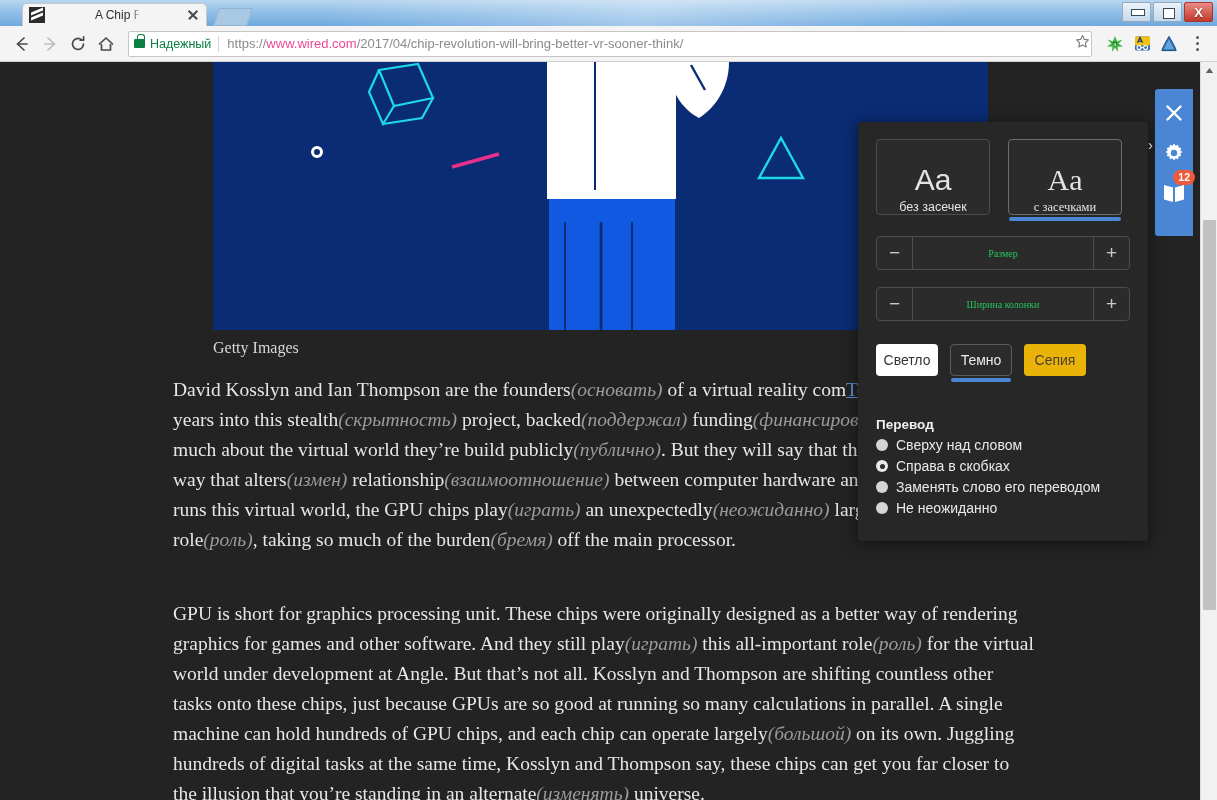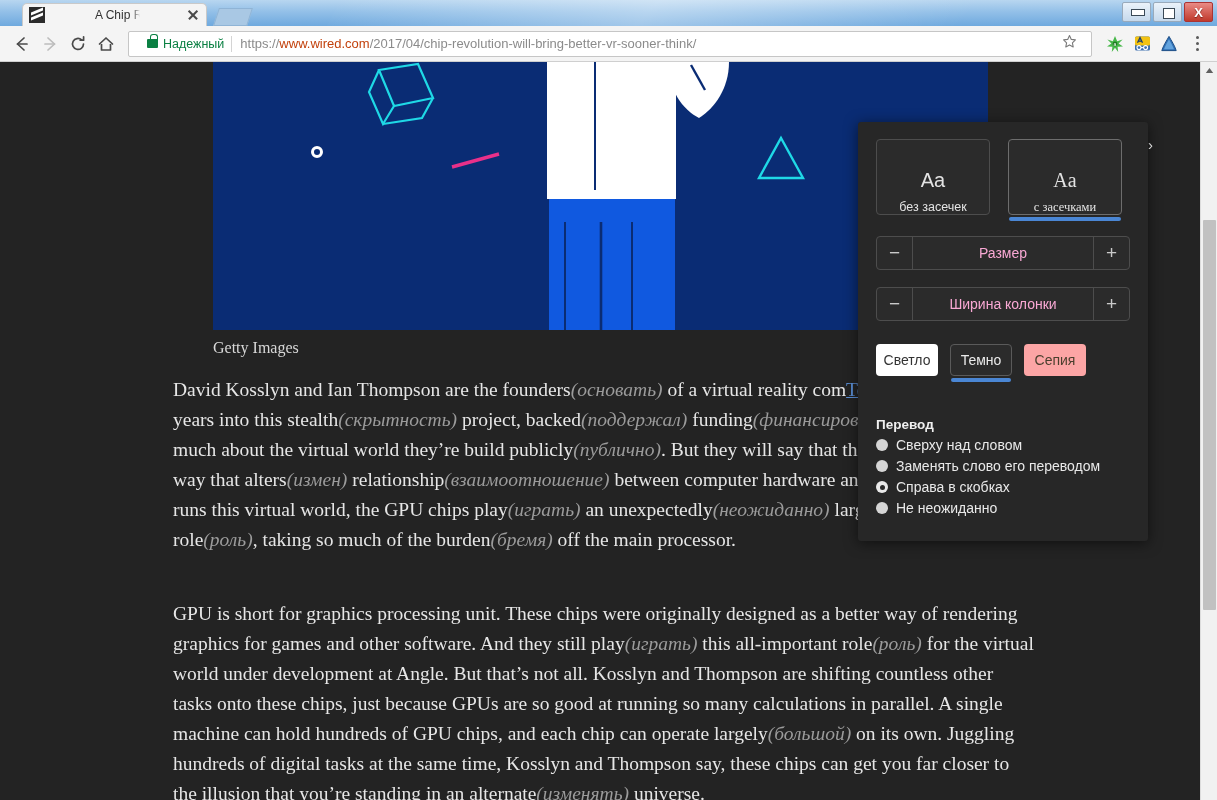--- a/index.html
+++ b/index.html
@@ -85,35 +85,35 @@
     position: absolute; top: 26px; left: 0; width: 1217px; height: 36px;
     background: #f4f4f4; border-bottom: 1px solid #cfcfcf;
     display: flex; align-items: center; padding: 0 8px;
   }
   .navbtn { width: 28px; height: 28px; display:flex; align-items:center; justify-content:center; }
   .navbtn svg { display:block; }
 
   .omnibox {
     flex: 1; height: 26px; margin: 16px 8px;
     background: #fff; border: 1px solid #c6c6c6; border-radius: 2px;
-    display: flex; align-items: center; padding: 0 14px;
+    display: flex; align-items: center; padding: 0 1px;
     overflow: hidden;
   }
   .lock {
     width: 11px; height: 9px; background: #0b8043; border-radius: 1px;
     position: relative; margin: 0 5px 0 4px; flex: 0 0 11px;
   }
   .lock::before {
     content:""; position:absolute; left:2.5px; top:-5px; width:6px; height:6px;
     border:1.8px solid #0b8043; border-bottom:none; border-radius: 3px 3px 0 0;
   }
   .secure-text { font-size: 12.5px; color: #0b8043; margin-right: 7px; white-space: nowrap; }
   .omni-sep { width:1px; height:16px; background:#d4d4d4; margin-right: 8px; }
   .url { font-size: 13px; color: #8b8b8b; white-space: nowrap; }
-  .url b { color: #c2410c; font-weight: normal; }
+  .url b { color: #ec4899; font-weight: normal; }
   .star { margin-left: auto; padding-left: 6px; flex: 0 0 auto; }
 
   .ext { width: 24px; height: 24px; margin-left: 3px; display:flex; align-items:center; justify-content:center; }
   .kebab { width: 20px; margin-left: 6px; margin-right: 2px; display:flex; flex-direction:column; align-items:center; gap:3px; }
   .kebab i { width:3px; height:3px; border-radius:50%; background:#5a5a5a; display:block; }
 
   
   .viewport {
     position: absolute; top: 62px; left: 0; width: 1217px; height: 738px;
     background: #232323; overflow: hidden;
@@ -162,51 +162,51 @@
     box-shadow: 0 2px 14px rgba(0,0,0,.55);
     padding: 17px 18px;
   }
   .font-row { display: flex; gap: 18px; }
   .font-card {
     width: 114px; height: 76px; border: 1px solid #4d4d4d; border-radius: 4px;
     background: #2b2b2b; display: flex; flex-direction: column;
     align-items: center; justify-content: center; gap: 4px; position: relative;
     color: #e3e3e3;
   }
-  .font-card .aa { font-size: 20px; line-height: 32px; margin-top: 24px; }
+  .font-card .aa { font-size: 30px; line-height: 32px; margin-top: 24px; }
   .font-card .nm { font-size: 12.5px; }
   .font-card.sans .aa, .font-card.sans .nm { font-family: "Liberation Sans", sans-serif; }
   .font-card.serif .aa, .font-card.serif .nm { font-family: "Liberation Serif", serif; }
   .font-card.selected { border-color: #6d6d6d; }
   .font-card.selected::after {
     content:""; position:absolute; left:0; right:0; bottom:-7px; height:4px;
     background:#4a86d4; border-radius:2px;
   }
 
   .stepper {
     display: flex; align-items: stretch; height: 34px; margin-top: 21px;
     border: 1px solid #4d4d4d; border-radius: 4px; overflow: hidden; background:#2b2b2b;
   }
   .stepper.second { margin-top: 17px; }
   .step-btn {
     width: 36px; display:flex; align-items:center; justify-content:center;
     color:#c9c9c9; font-size: 19px;
   }
   .step-btn.minus { border-right: 1px solid #4d4d4d; }
   .step-btn.plus  { border-left: 1px solid #4d4d4d; }
-  .step-label { flex:1; display:flex; align-items:center; justify-content:center; font-size: 14px; color:#f9a8d4; }
+  .step-label { flex:1; display:flex; align-items:center; justify-content:center; font-size: 10px; color:#22c55e;font-family:Liberation Serif, serif; }
 
   .themes { display: flex; gap: 12px; margin-top: 23px; }
   .theme {
     width: 62px; height: 32px; border-radius: 4px; position: relative;
     display:flex; align-items:center; justify-content:center; font-size: 14px;
   }
   .theme.light { background:#fff; color:#333; }
   .theme.dark  { background:#2b2b2b; color:#eaeaea; border:1px solid #5a5a5a; }
-  .theme.sepia { background:#fca5a5; color:#4a3f2d; }
+  .theme.sepia { background:#eab308; color:#4a3f2d; }
   .theme.selected::after {
     content:""; position:absolute; left:0; right:0; bottom:-7px; height:4px;
     background:#4a86d4; border-radius:2px;
   }
 
   .trans-title { margin-top: 41px; font-size: 13.5px; font-weight: bold; color:#efefef; }
   .radio-row { display:flex; align-items:center; gap:8px; margin-top: 5px; }
   .radio {
     width: 12px; height: 12px; border-radius: 50%; background:#d5d5d5; flex:0 0 12px;
     position: relative;
@@ -397,34 +397,54 @@
         <div class="theme sepia">Сепия</div>
       </div>
 
       <div class="trans-title">Перевод</div>
 
       <div class="radio-row">
         <span class="radio"></span>
         <span class="radio-label">Сверху над словом</span>
       </div>
       <div class="radio-row">
+        <span class="radio checked"></span>
+        <span class="radio-label">Справа в скобках</span>
+      </div>
+      <div class="radio-row">
         <span class="radio"></span>
         <span class="radio-label">Заменять слово его переводом</span>
-      </div>
-      <div class="radio-row">
-        <span class="radio checked"></span>
-        <span class="radio-label">Справа в скобках</span>
       </div>
       <div class="radio-row">
         <span class="radio"></span>
         <span class="radio-label">Не неожиданно</span>
       </div>
     </div>
 
     <div class="flap">›</div>
+    <div class="bluebar">
+      <div class="bluebar-btn">
+        <svg width="20" height="20" viewBox="0 0 20 20">
+            <path d="M3.5 3.5 L16.5 16.5 M16.5 3.5 L3.5 16.5" stroke="#ffffff" stroke-width="2.4" stroke-linecap="round"></path>
+          </svg>
+      </div>
+      <div class="bluebar-btn">
+        <svg width="22" height="22" viewBox="0 0 22 22">
+            <path d="M11 1.6 l1.6 2.1 2.5-.9 .5 2.6 2.6 .5 -.9 2.5 2.1 1.6 -2.1 1.6 .9 2.5 -2.6 .5 -.5 2.6 -2.5-.9 -1.6 2.1 -1.6-2.1 -2.5 .9 -.5-2.6 -2.6-.5 .9-2.5 -2.1-1.6 2.1-1.6 -.9-2.5 2.6-.5 .5-2.6 2.5 .9 Z" fill="#ffffff"></path>
+            <circle cx="11" cy="11" r="3.2" fill="#4a86d4"></circle>
+          </svg>
+      </div>
+      <div class="bluebar-btn">
+        <svg width="24" height="22" viewBox="0 0 24 22">
+            <path d="M2 3 L11 5.4 L11 20 L2 17.6 Z" fill="#ffffff"></path>
+            <path d="M22 3 L13 5.4 L13 20 L22 17.6 Z" fill="#ffffff"></path>
+          </svg>
+        <span class="badge">12</span>
+      </div>
+    </div>
 
   </div>
 
   <div class="scrollbar">
     <div class="sb-arrow">
       <svg width="9" height="7" viewBox="0 0 9 7">
           <path d="M4.5 1 L8.2 6 L0.8 6 Z" fill="#606060"></path>
         </svg>
     </div>
     <div class="sb-thumb"></div>

